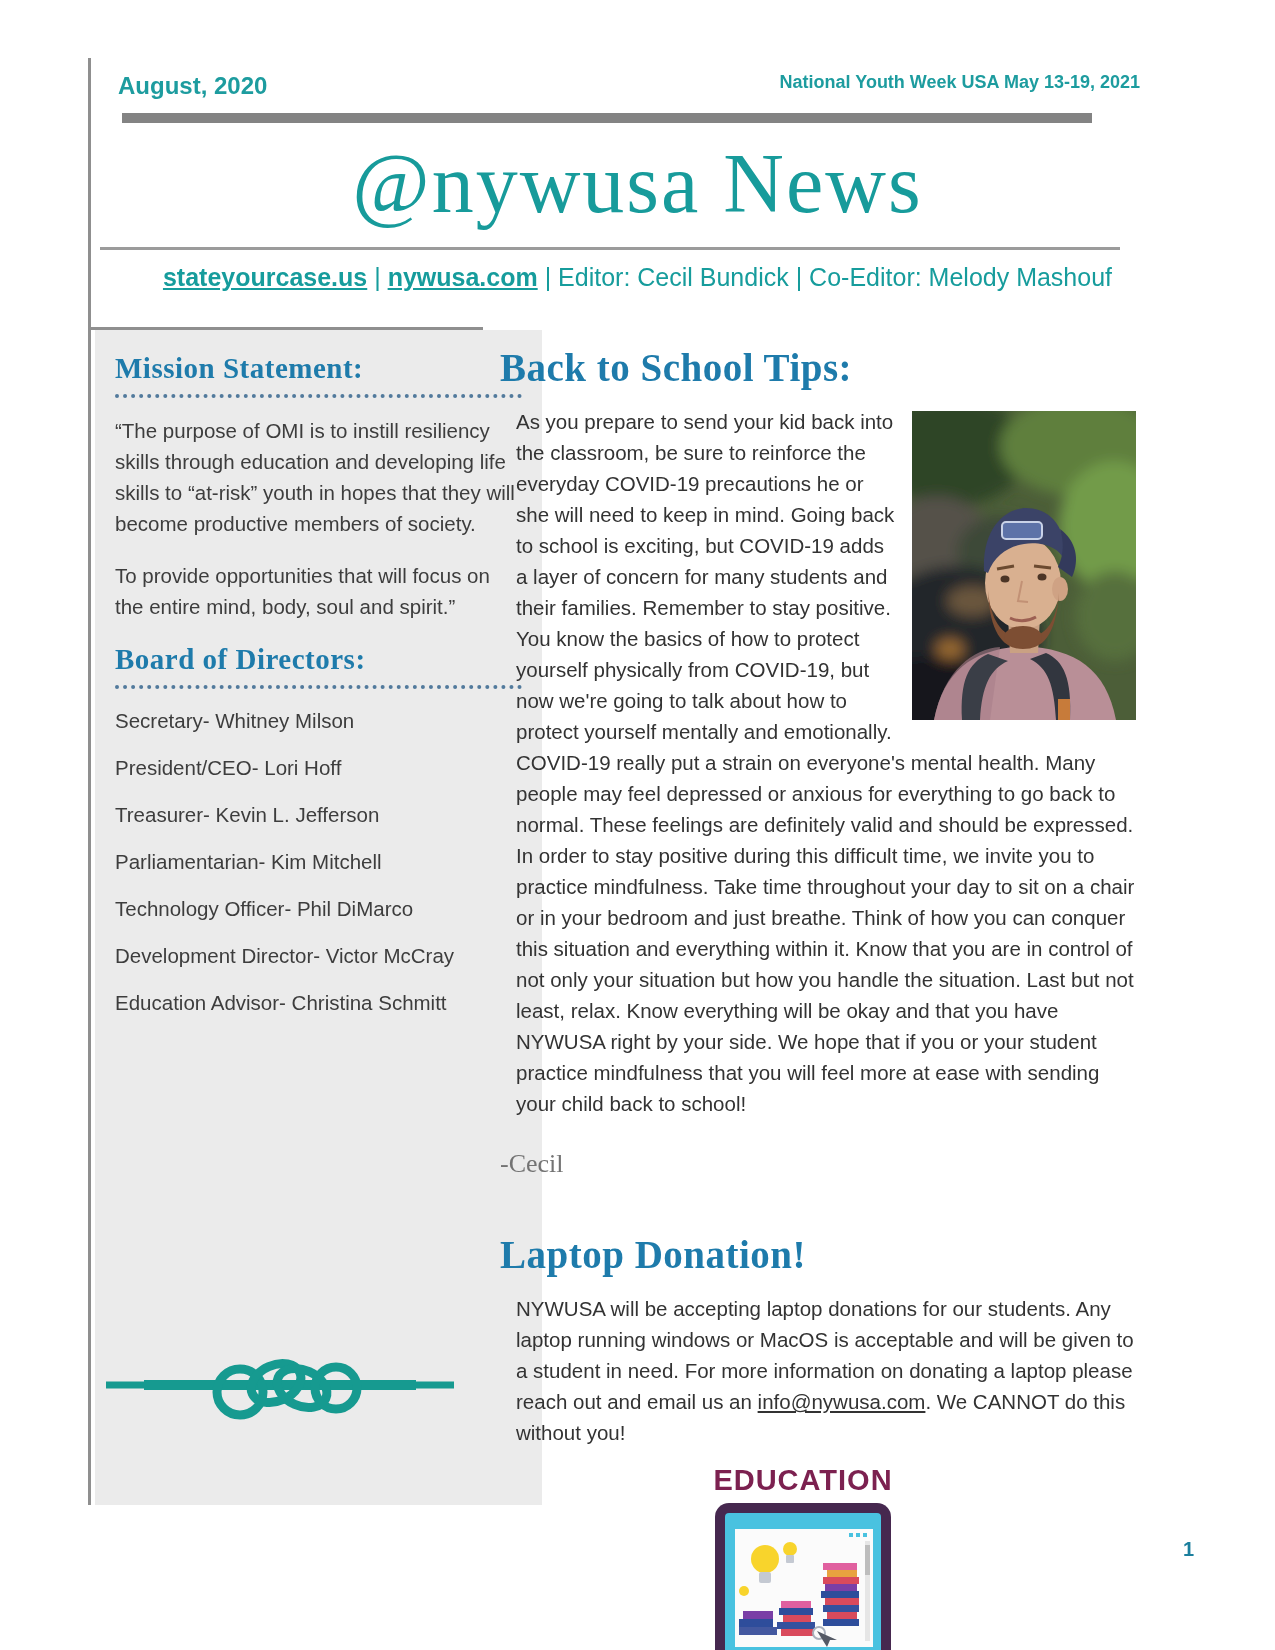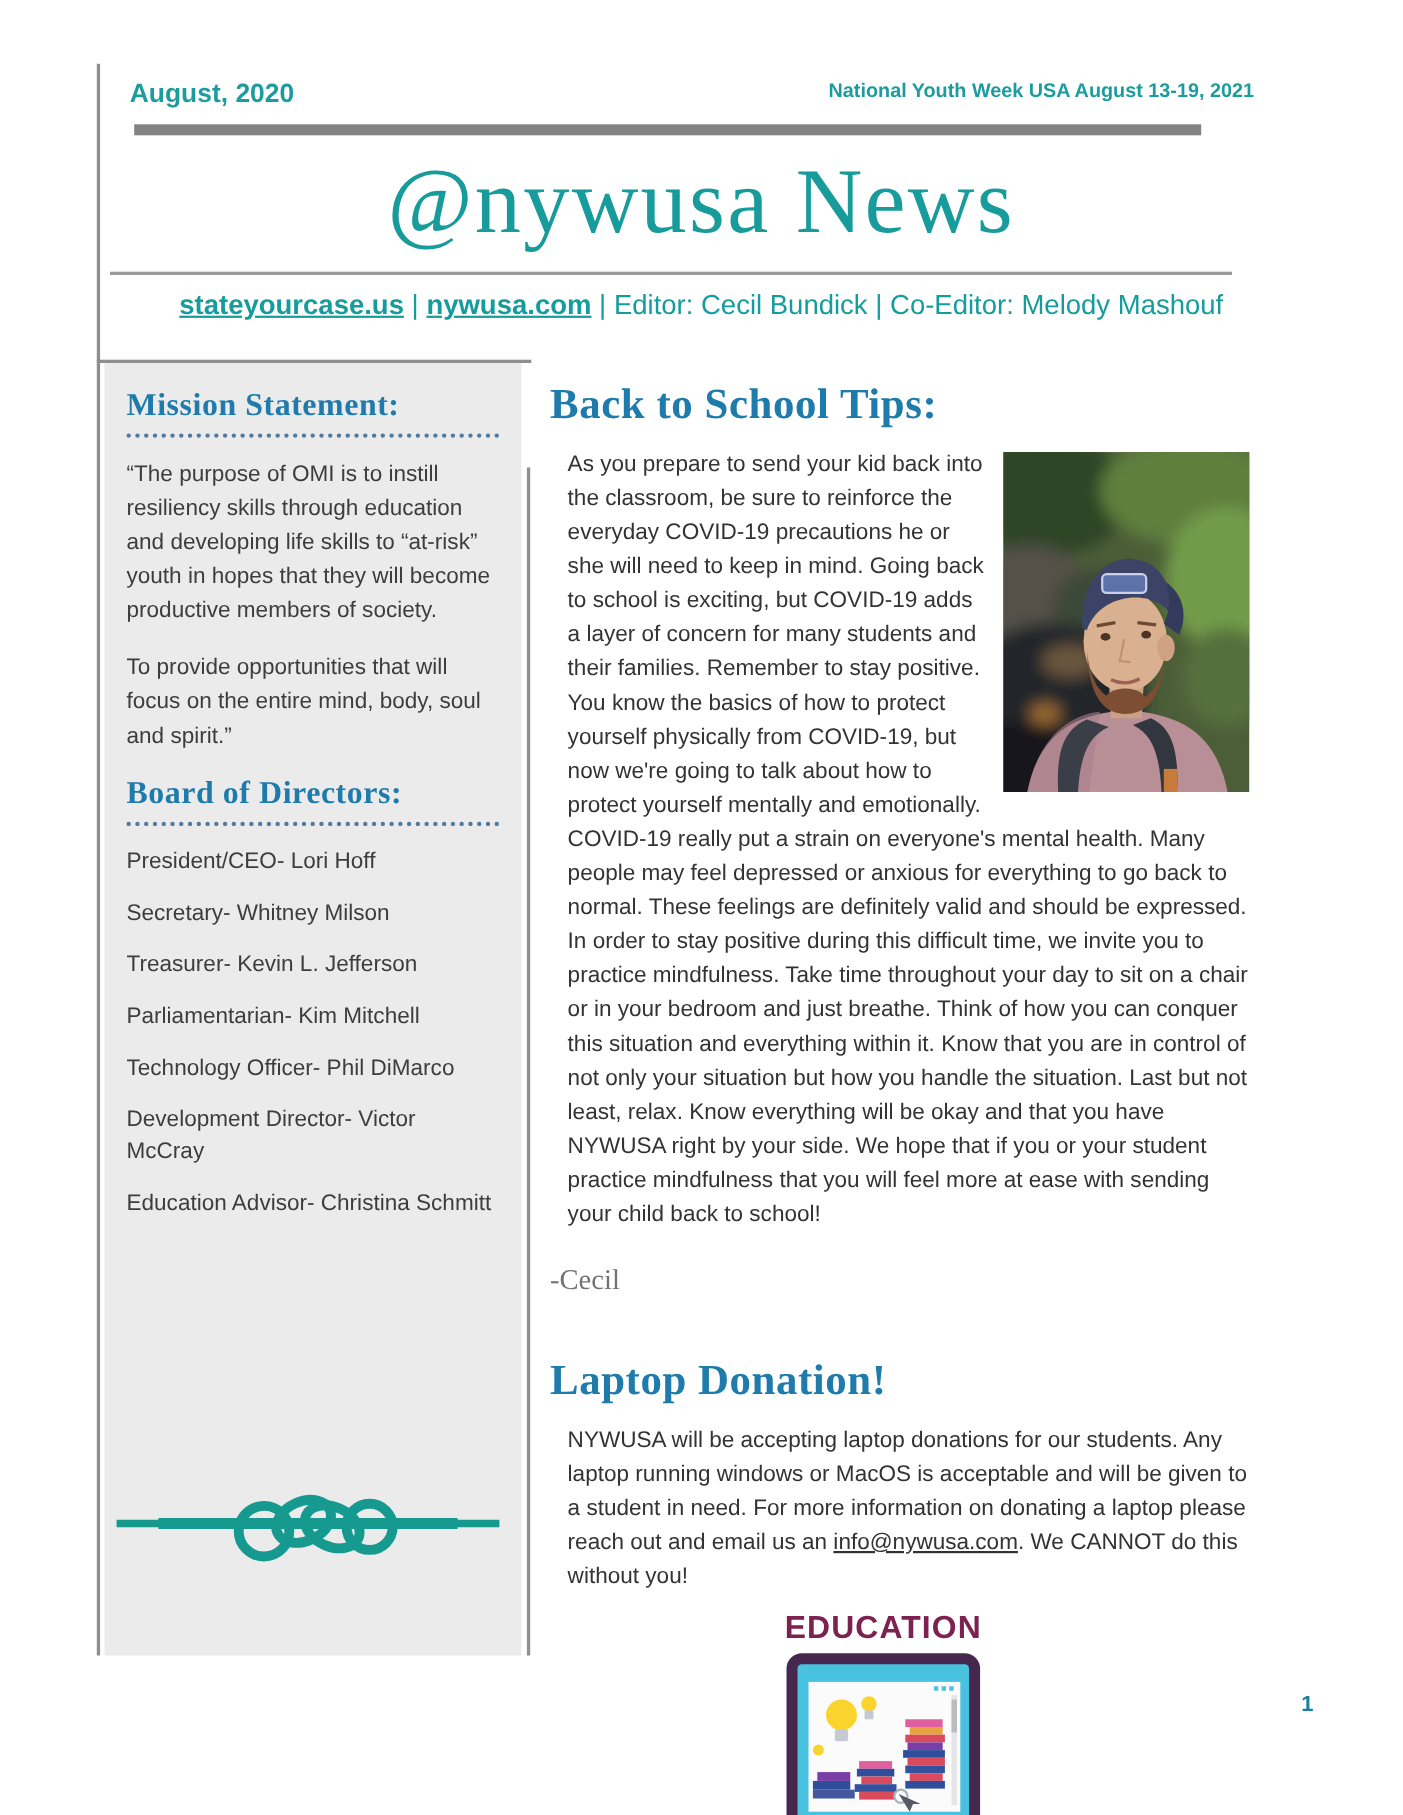--- a/index.html
+++ b/index.html
@@ -21,21 +21,21 @@
     position:absolute;left:0;top:263px;width:100%;text-align:center;
     font-size:25px;font-weight:500;color:#169c9c;
   }
   .subtitle a{color:#169c9c;text-decoration:underline;cursor:pointer;font-weight:bold;}
   
   .vline-left{position:absolute;left:88px;top:58px;width:3px;height:1447px;background:#8f8f8f;}
   .hline-side-top{position:absolute;left:88px;top:327px;width:395px;height:3px;background:#8f8f8f;}
   .vline-right{position:absolute;left:479px;top:425px;width:3px;height:1080px;background:#8f8f8f;}
   
   .sidebar{
-    position:absolute;left:95px;top:330px;width:379px;height:1175px;background:#ebebeb;
+    position:absolute;left:95px;top:330px;width:447px;height:1175px;background:#ebebeb;
     box-sizing:border-box;padding:22px 20px 0 20px;
   }
   .side-h{
     font-family:"Liberation Serif",serif;font-weight:700;font-size:29px;line-height:33px;
     color:#1e7bab;margin:0 0 9px 0;letter-spacing:0.5px;
   }
   .dotted{height:0;border-bottom:4px dotted #527a9c;margin:0 0 17px 0;}
   .side-p{font-size:20.5px;line-height:31px;color:#3d3d3d;margin:0 0 21px 0;}
   .board-list{list-style:none;margin:0;padding:0;}
   .board-list li{font-size:20.5px;line-height:29px;color:#3d3d3d;margin:0 0 18px 0;}
@@ -62,43 +62,43 @@
     font-family:"Liberation Sans",sans-serif;
   }
   .page-num{position:absolute;left:1183px;top:1538px;font-size:20px;font-weight:600;color:#1b7f9d;}
 </style>
 </head>
 <body>
 
 <div class="page">
 
   <div class="hdr-date">August, 2020</div>
-  <div class="hdr-banner">National Youth Week USA August 13-19, 2021</div>
+  <div class="hdr-banner">National Youth Week USA May 13-19, 2021</div>
   <div class="bar-thick"></div>
   <div class="masthead">@nywusa News</div>
   <div class="rule-thin"></div>
   <div class="subtitle">
     <a>stateyourcase.us</a><span> | </span><a>nywusa.com</a><span> | Editor: Cecil Bundick | Co-Editor: Melody Mashouf</span>
   </div>
 
   <div class="vline-left"></div>
   <div class="hline-side-top"></div>
   <div class="vline-right"></div>
 
   <div class="sidebar">
     <h2 class="side-h">Mission Statement:</h2>
     <div class="dotted"></div>
     <p class="side-p">“The purpose of OMI is to instill resiliency skills through education and developing life skills to “at-risk” youth in hopes that they will become productive members of society.</p>
     <p class="side-p">To provide opportunities that will focus on the entire mind, body, soul and spirit.”</p>
 
     <h2 class="side-h board-head">Board of Directors:</h2>
     <div class="dotted"></div>
     <ul class="board-list">
+      <li>Secretary- Whitney Milson</li>
       <li>President/CEO- Lori Hoff</li>
-      <li>Secretary- Whitney Milson</li>
       <li>Treasurer- Kevin L. Jefferson</li>
       <li>Parliamentarian- Kim Mitchell</li>
       <li>Technology Officer- Phil DiMarco</li>
       <li>Development Director- Victor McCray</li>
       <li>Education Advisor- Christina Schmitt</li>
     </ul>
   </div>
 
   <div class="knot-wrap">
     <svg viewBox="0 0 352 70" width="352" height="70">

